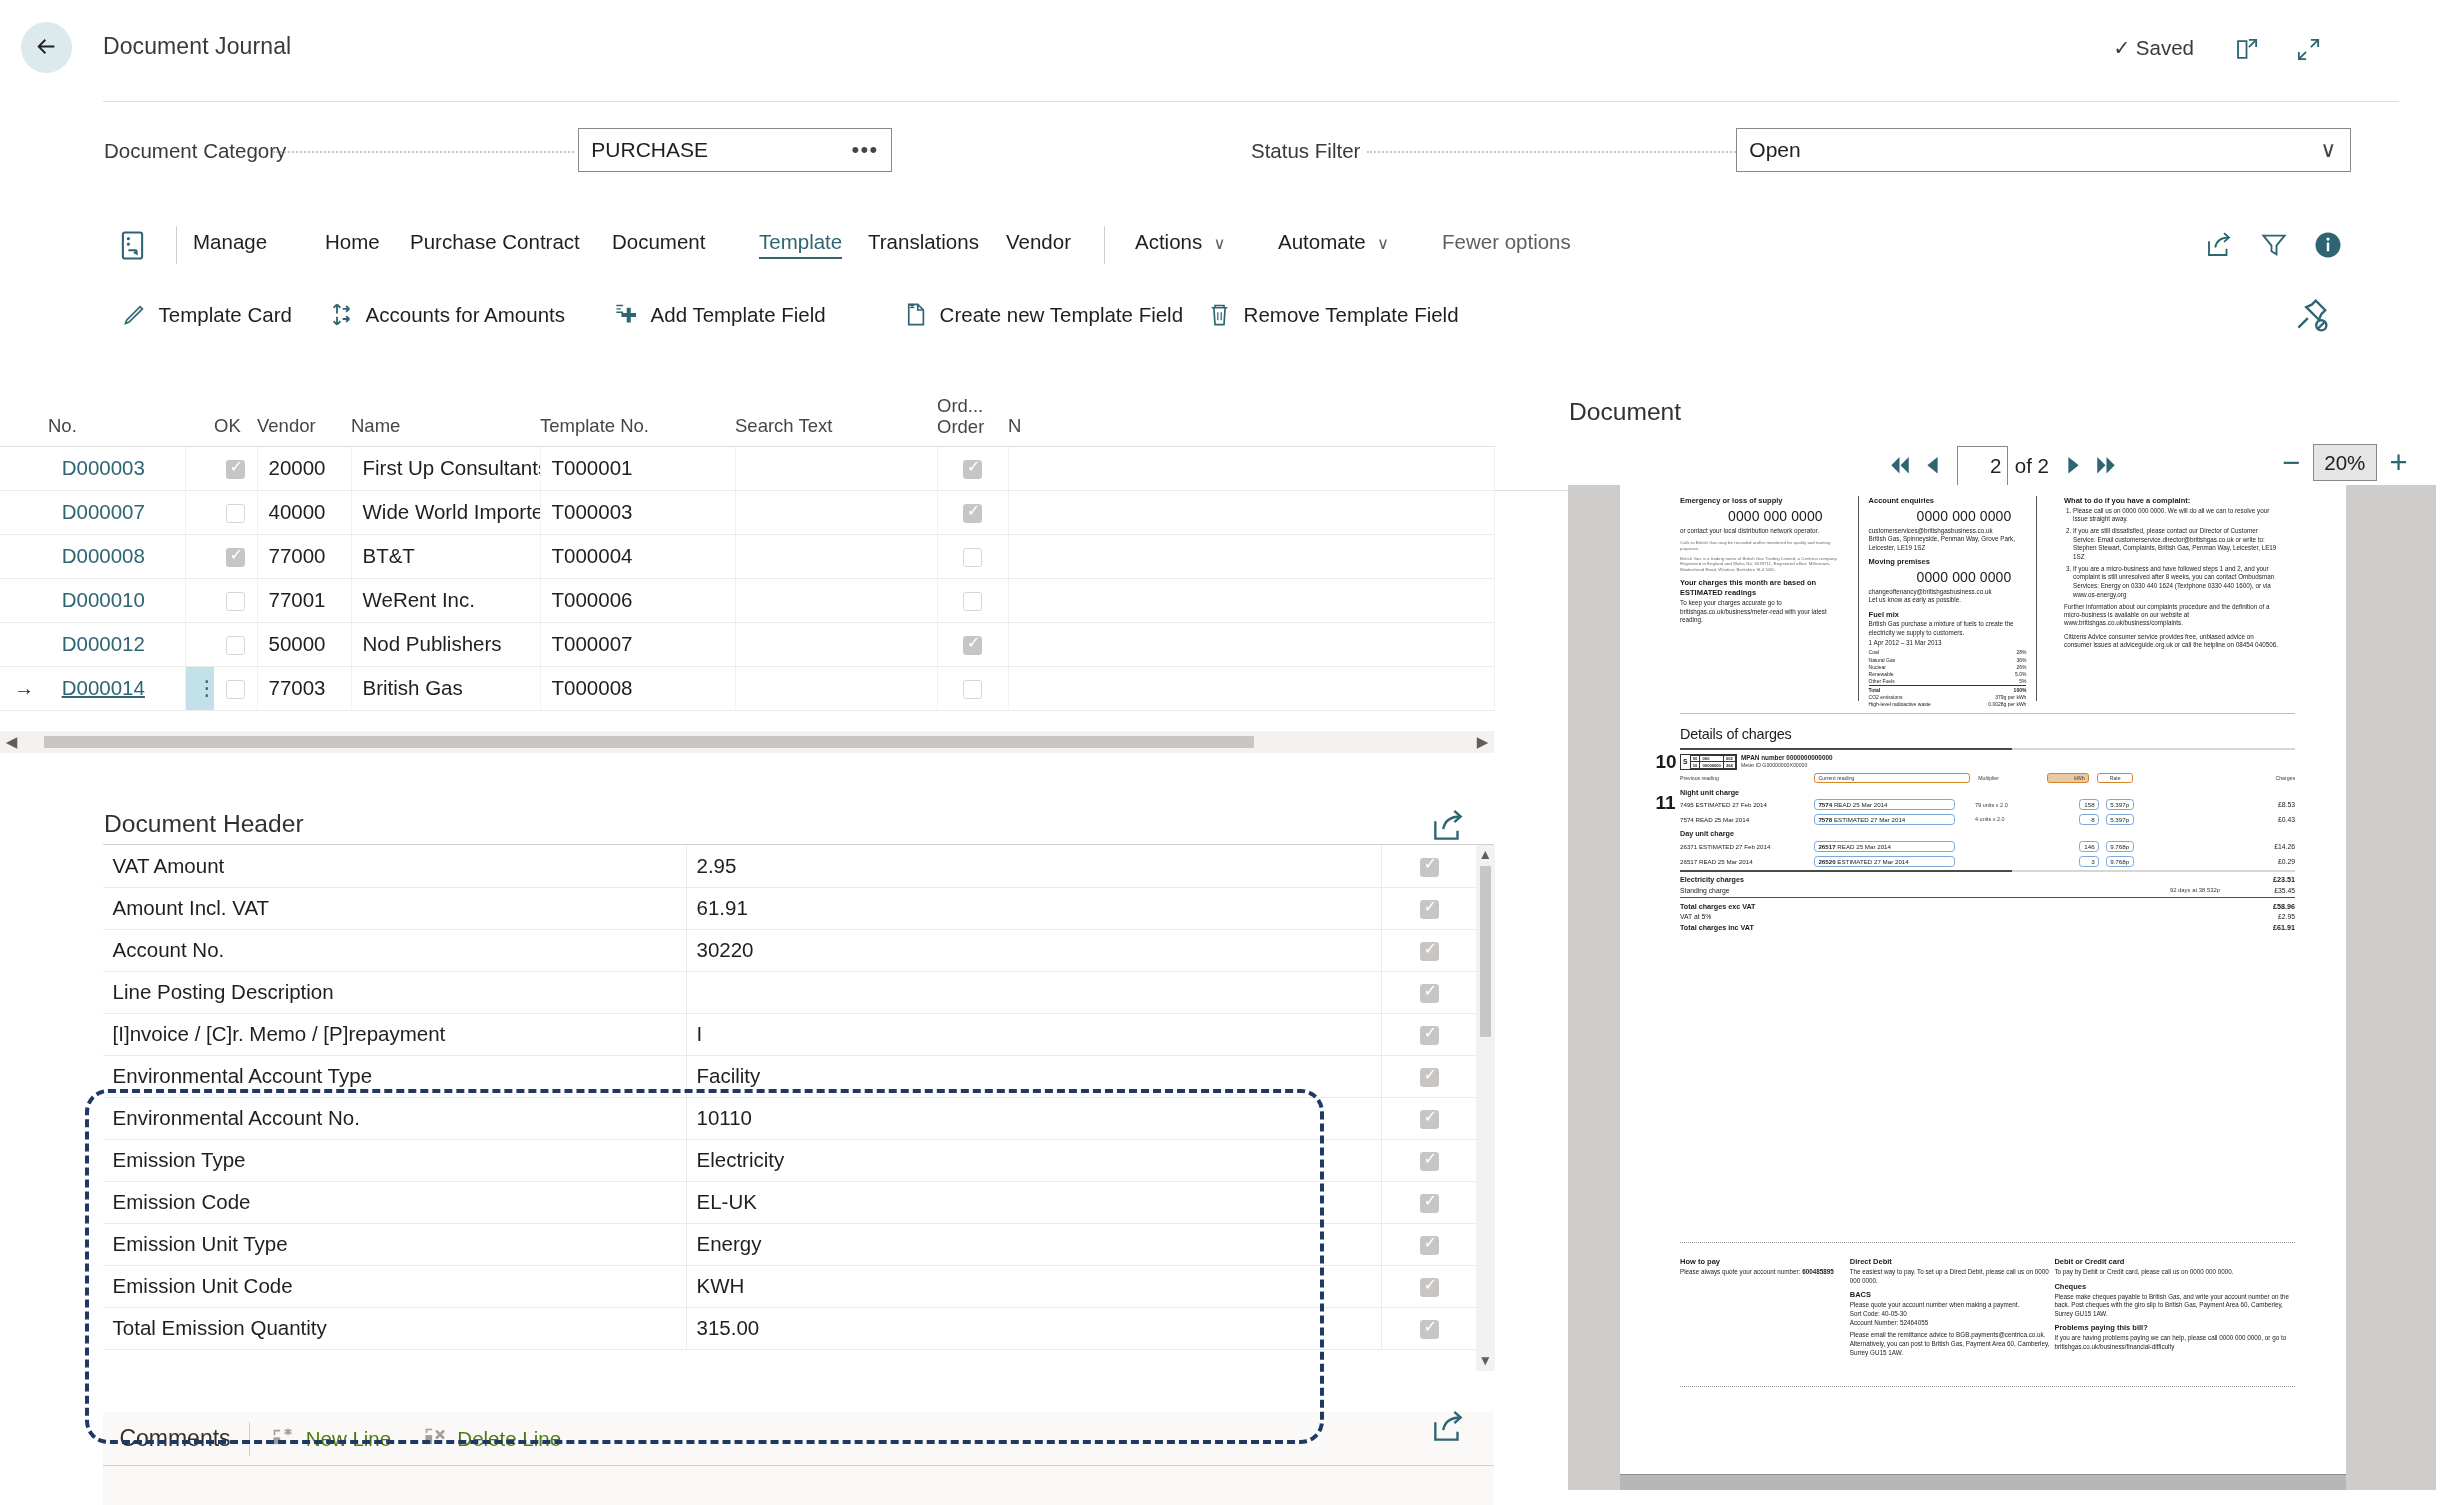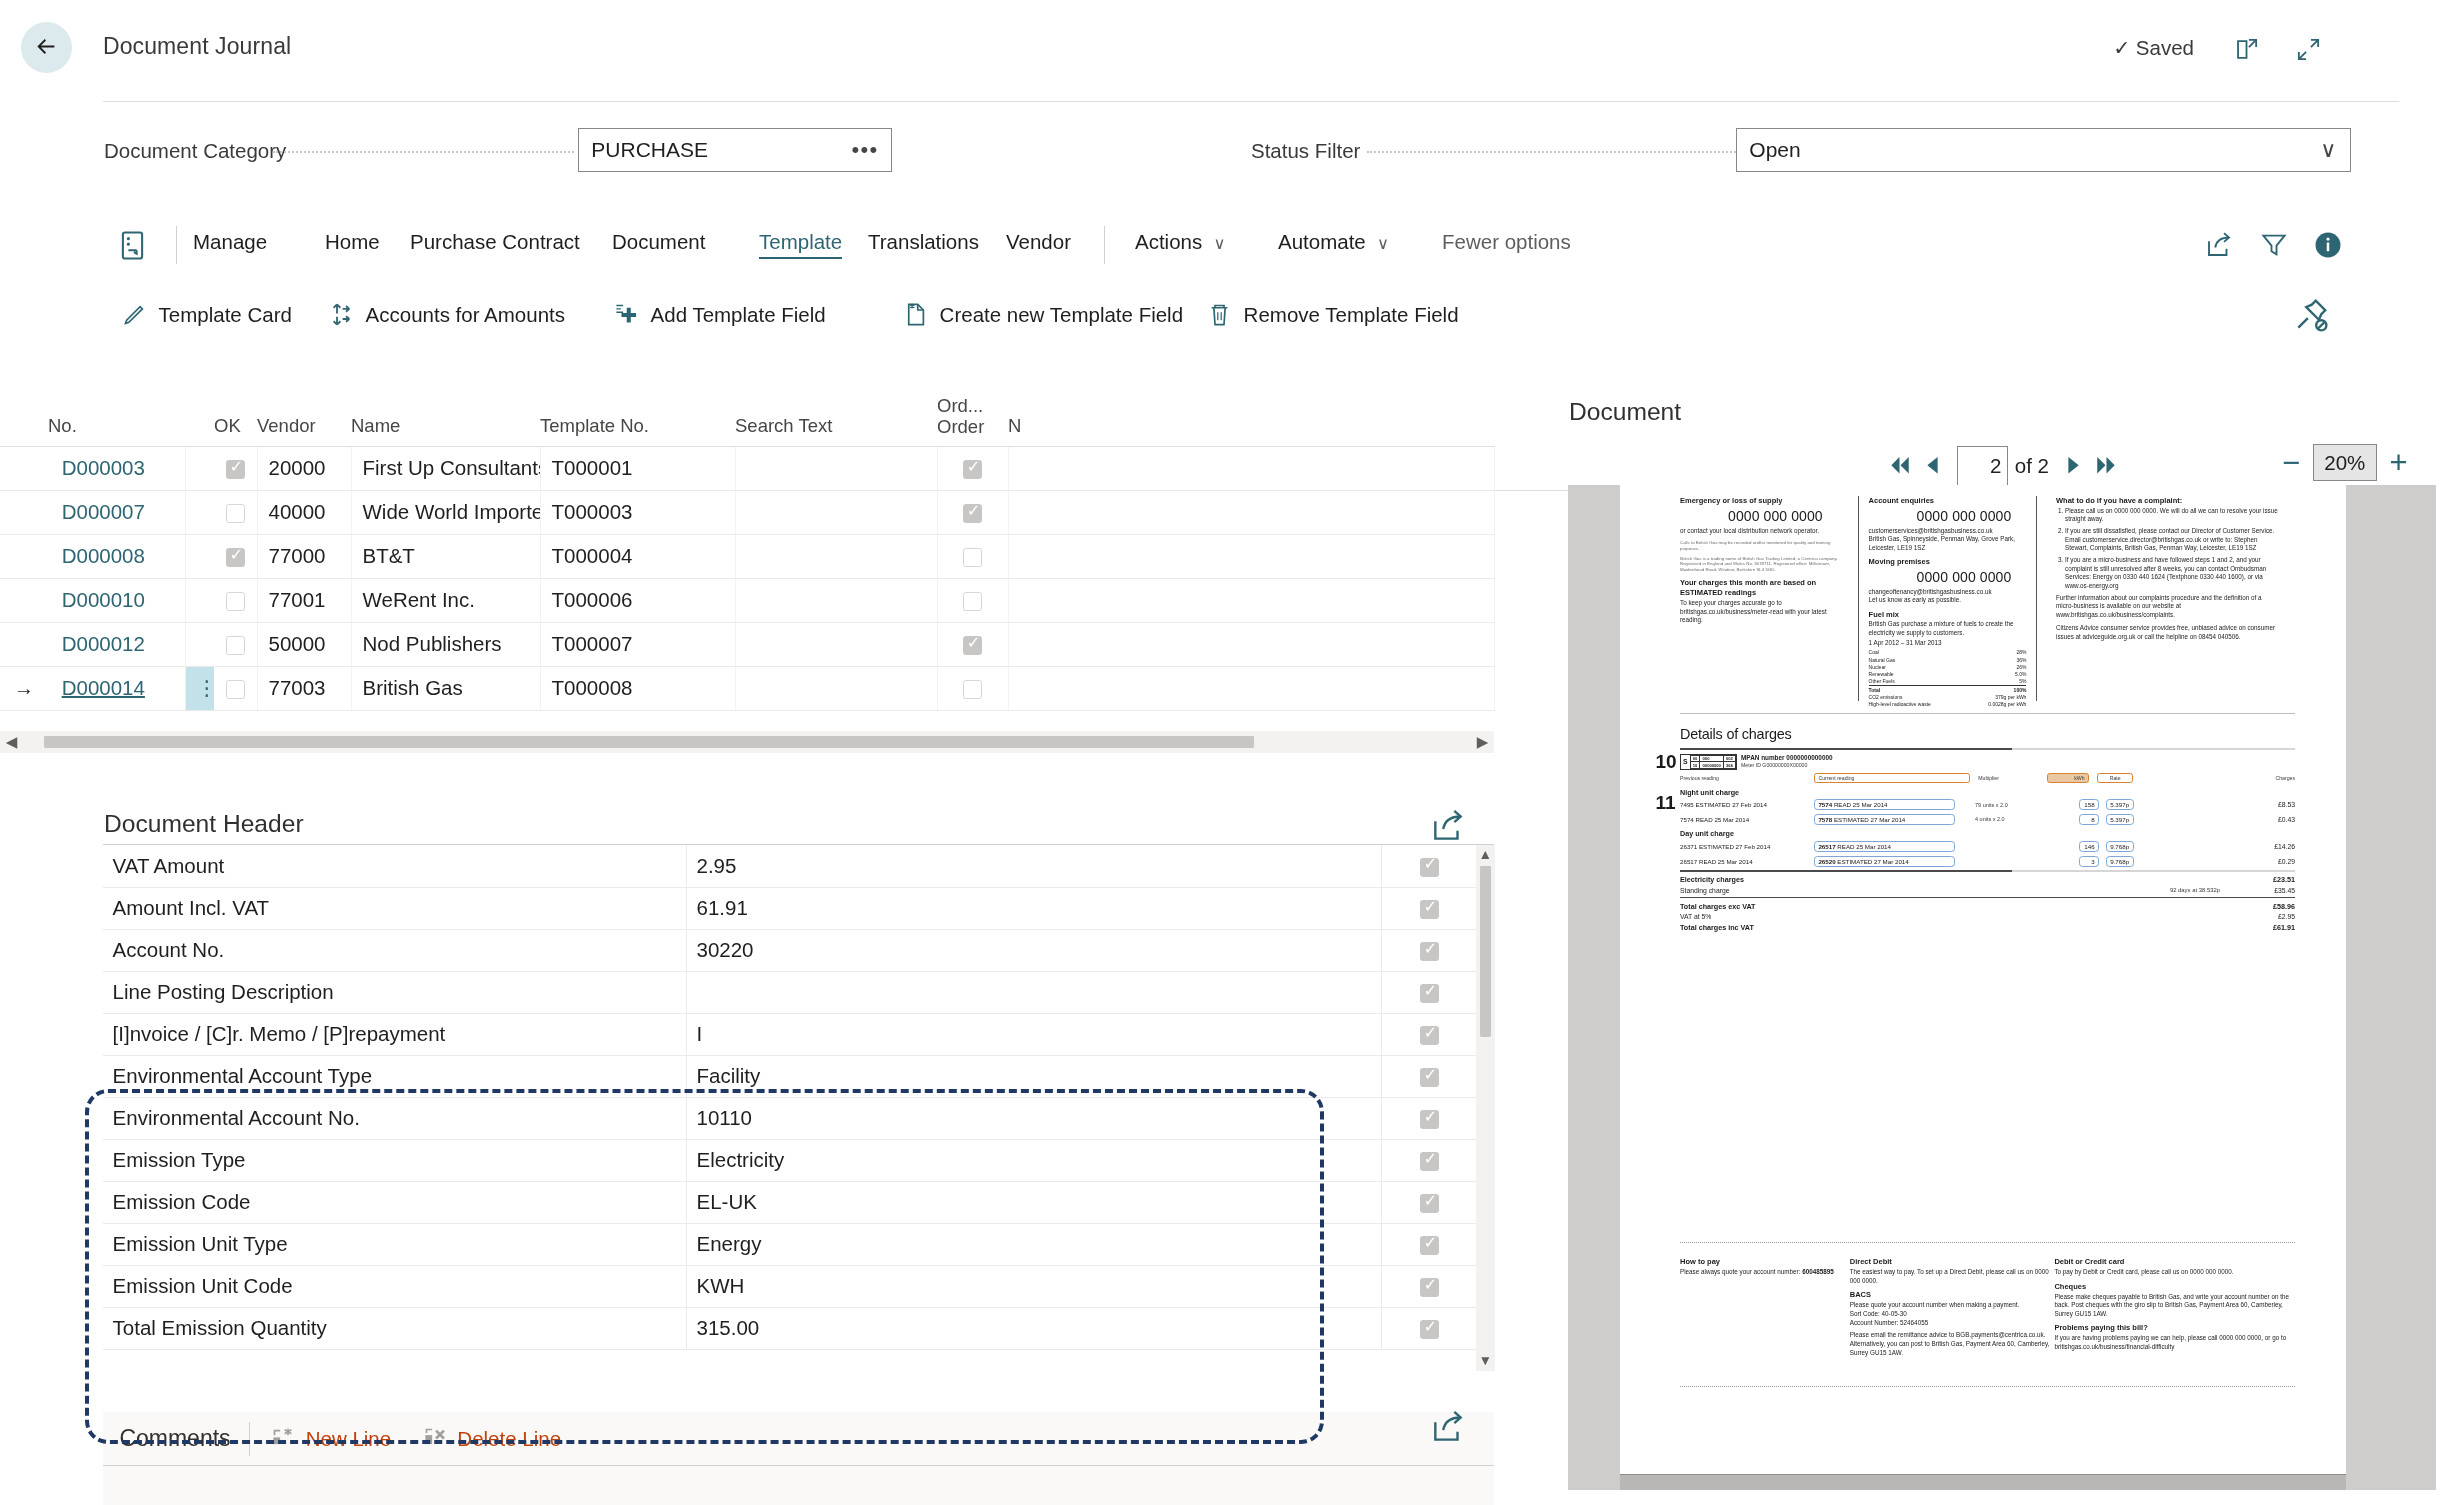--- a/index.html
+++ b/index.html
@@ -182,21 +182,21 @@
   .comments-bar {
     position:absolute; left:103px; top:1412px; width:1391px; height:53px;
     background:#faf9f8; display:flex; align-items:center;
   }
   .comments-bar .ctitle {
     font-size:23px; color:#323130; margin-left:16.4px; margin-right:18px;
   }
   .comments-bar .cdiv { width:1.4px; height:34px; background:#d2d0ce; margin-right:20.5px; }
   .comments-bar .cact {
     display:flex; align-items:center; gap:8.2px; font-size:20.5px;
-    color:#c2410c; margin-right:31px; cursor:default;
+    color:#4d7c0f; margin-right:31px; cursor:default;
   }
   .comments-bar .cact .ci { width:27px; height:27px; color:#a19f9d; }
   .comments-share {
     position:absolute; left:1429px; top:1408px; width:38px; height:38px;
     color:#2e6572; cursor:pointer;
   }
   .comments-body {
     position:absolute; left:103px; top:1465px; width:1391px; height:40px;
     background:#faf9f8; border-top:1.4px solid #d2d0ce;
   }
@@ -239,21 +239,21 @@
     position:absolute; left:52px; top:0px; width:726px; height:1005px;
     background:#ffffff;
   }
 
   
   .inv { position:absolute; inset:0; color:#1a1a1a; }
   .inv-topblock { position:absolute; left:60px; top:11px; width:615px; height:205px; display:flex; }
   .inv-col { font-size:6.3px; line-height:1.34; padding-right:9.6px; }
   .inv-col.c1 { width:178px; }
   .inv-col.c2 { width:178px; border-left:1px solid #555; padding-left:9.6px; }
-  .inv-col.c3 { width:254px; border-left:1px solid #555; padding-left:19px; }
+  .inv-col.c3 { width:254px; border-left:1px solid #555; padding-left:27px; }
   .inv-h { font-weight:bold; font-size:7.5px; display:block; margin-bottom:0.7px; }
   .inv-big { font-size:14px; display:block; margin-bottom:1.4px; letter-spacing:0.1px;margin-left:48px; }
   .inv-p { display:block; margin-bottom:4.8px; }
   .inv-tiny { font-size:4.4px; color:#6b6b6b; display:block; margin-bottom:4.1px; line-height:1.3; }
   .inv-ol { margin:0; padding-left:9px; font-size:6.3px; line-height:1.36; }
   .inv-ol li { margin-bottom:3.4px; }
   .fuel-tbl { width:100%; font-size:5px; border-collapse:collapse; margin-top:2.1px; }
   .fuel-tbl td { padding:0.3px 0; }
   .fuel-tbl td:last-child { text-align:right; }
   .fuel-tbl tr.tot td { border-top:0.5px solid #333; font-weight:bold; }

